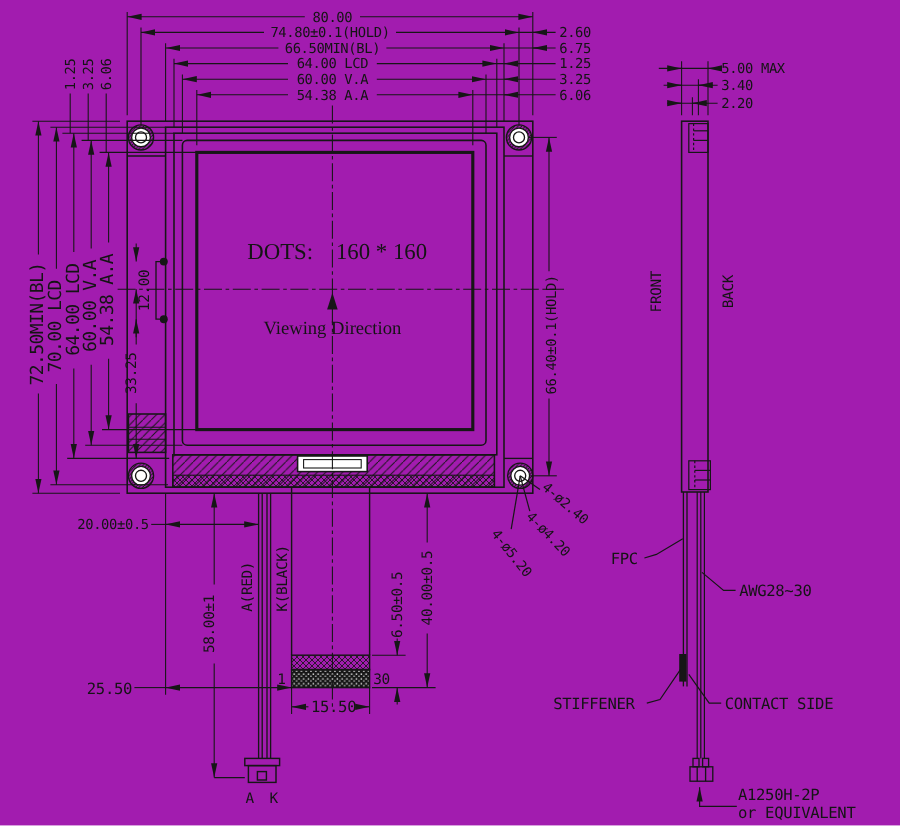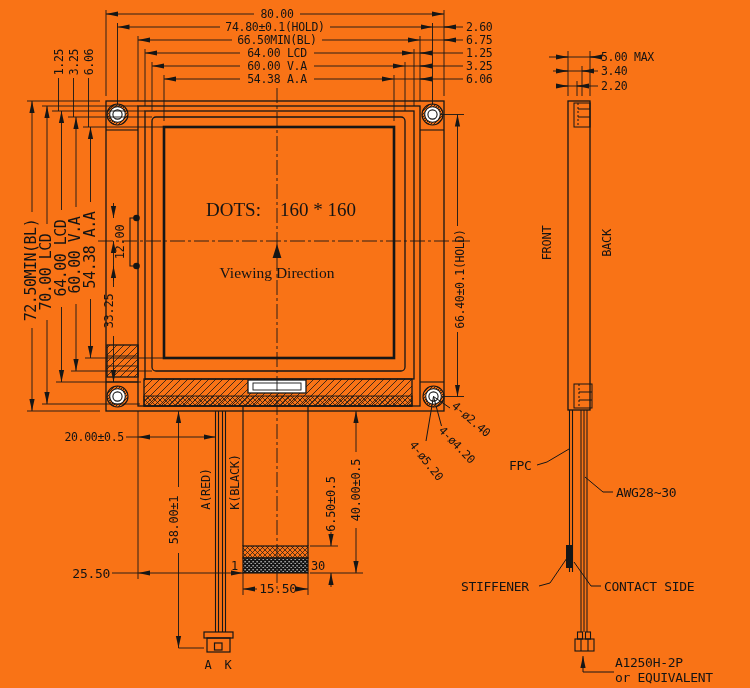--- a/index.html
+++ b/index.html
@@ -1,16 +1,16 @@
 <!DOCTYPE html>
 <html><head>
 <meta charset="utf-8">
 <style>
   html,body{margin:0;padding:0;background:#ffffff;}
-  .sheet{position:relative;width:750px;height:688px;background:#f97316;overflow:hidden;}
+  .sheet{position:relative;width:750px;height:688px;background:#a21caf;overflow:hidden;}
   svg{display:block;}
   text{fill:#141414;}
   .dt  {font-family:"DejaVu Sans Mono",monospace;font-size:11.5px;letter-spacing:-0.3px;}
   .dtb {font-family:"DejaVu Sans Mono",monospace;font-size:13px;letter-spacing:-0.3px;}
   .dtL {font-family:"DejaVu Sans Mono",monospace;font-size:15px;letter-spacing:-0.5px;}
   .dtM {font-family:"DejaVu Sans Mono",monospace;font-size:12px;letter-spacing:-0.3px;}
   .an  {font-family:"DejaVu Sans Mono",monospace;font-size:13px;letter-spacing:-0.3px;}
   .ser {font-family:"Liberation Serif","DejaVu Serif",serif;font-size:19px;}
   .ser2{font-family:"Liberation Serif","DejaVu Serif",serif;font-size:15.5px;}
 </style>

